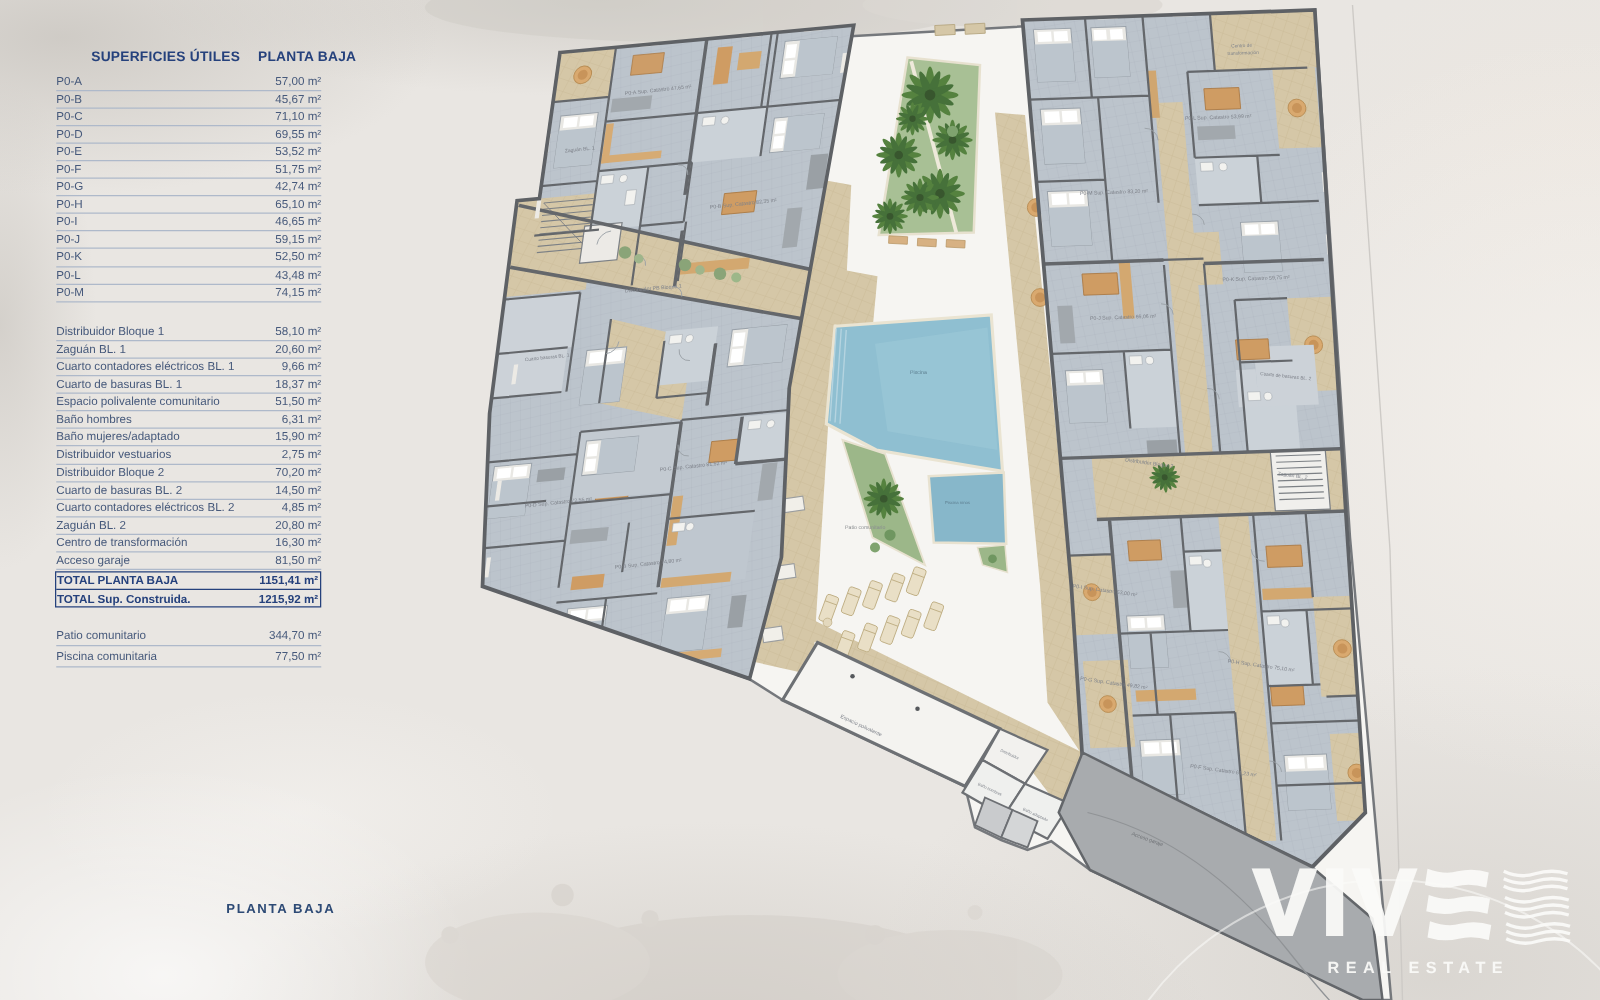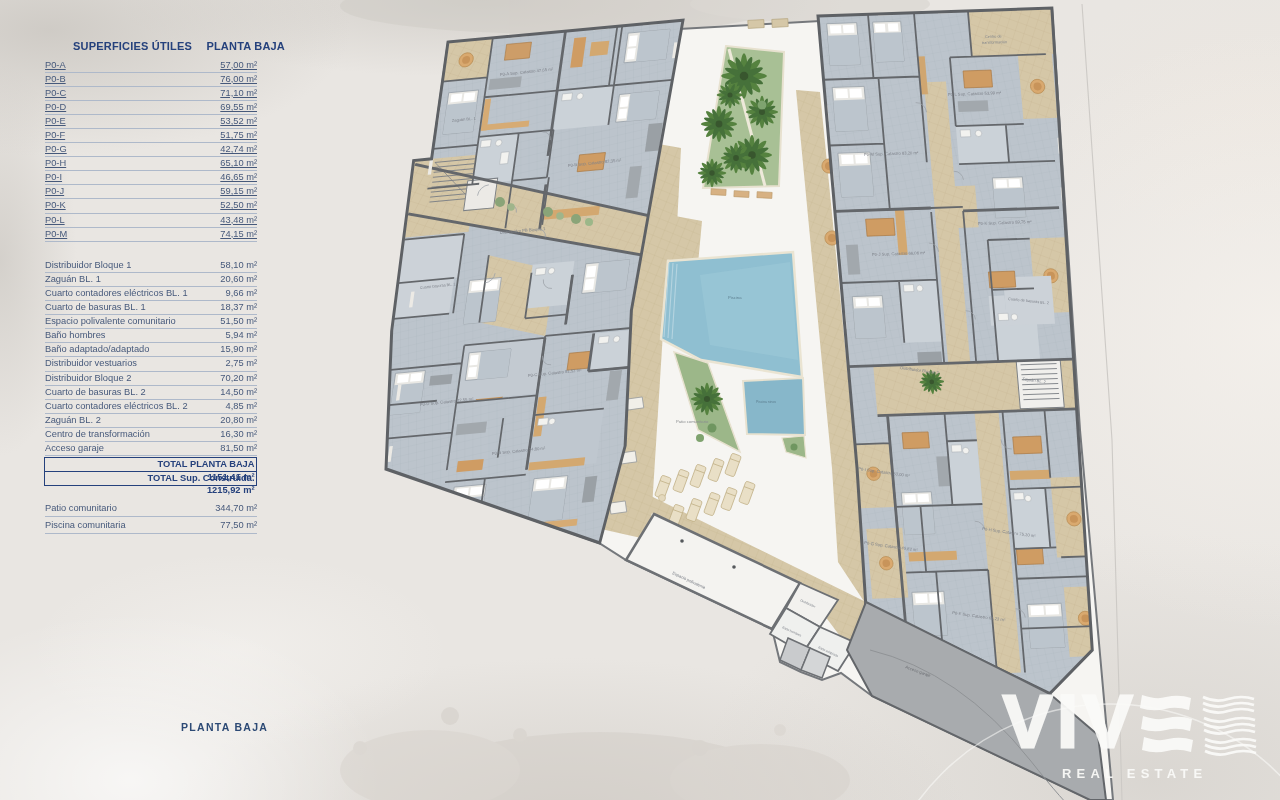--- a/index.html
+++ b/index.html
@@ -13,24 +13,24 @@
       radial-gradient(ellipse 300px 140px at 240px 650px, rgba(248,246,243,.5), rgba(248,246,243,0) 70%),
       radial-gradient(ellipse 560px 240px at 570px 830px, rgba(198,193,186,.55), rgba(198,193,186,0) 72%),
       radial-gradient(ellipse 480px 420px at 1280px 330px, rgba(247,243,238,.7), rgba(247,243,238,0) 72%),
       radial-gradient(ellipse 600px 330px at 1150px 780px, rgba(203,199,193,.5), rgba(203,199,193,0) 75%),
       radial-gradient(ellipse 320px 200px at 1260px 110px, rgba(238,231,223,.55), rgba(238,231,223,0) 70%),
       #e9e6e2;}
   .tbl{position:absolute;left:45px;top:40px;width:212px;color:#46597b;}
   .hdr{position:absolute;top:0;left:0;width:212px;font-size:11px;font-weight:bold;color:#25417c;letter-spacing:.2px;white-space:nowrap;margin-left:28px;}
   .row{display:flex;justify-content:space-between;align-items:flex-end;border-bottom:1px solid #aeb9ca;font-size:9.3px;line-height:13.1px;height:14.1px;box-sizing:border-box;white-space:nowrap;}
   .row span:last-child{text-align:left;}
-  .sec1{position:absolute;top:18.5px;left:0;width:212px;text-decoration:underline;}
+  .sec1{position:absolute;top:18.5px;left:0;width:212px;}
   .sec2{position:absolute;top:218.8px;left:0;width:212px;}
   .tot{position:absolute;top:417px;left:-1.5px;width:213px;border:1.2px solid #25417c;box-sizing:border-box;}
-  .tot .row{font-weight:bold;color:#25417c;height:13.5px;line-height:12.5px;border-bottom:1.1px solid #25417c;padding:0 1px;flex-direction:column;}
+  .tot .row{font-weight:bold;color:#25417c;height:13.5px;line-height:12.5px;border-bottom:1.1px solid #25417c;padding:0 1px;}
   .tot .row:last-child{border-bottom:none;}
   .sec3{position:absolute;top:460.7px;left:0;width:212px;}
   .sec3 .row{height:16.8px;line-height:15.4px;}
   .title{position:absolute;left:181px;top:721px;font-size:10.5px;font-weight:bold;color:#2d4a75;letter-spacing:1.3px;}
   svg{position:absolute;left:0;top:0;}
   svg text{font-family:"Liberation Sans",sans-serif;}
 </style>
 </head>
 <body>
 
@@ -38,21 +38,21 @@
 
 <div class="tbl">
   <div class="hdr"><span>SUPERFICIES ÚTILES</span><span style="position:absolute;right:0;">PLANTA BAJA</span></div>
   <div class="sec1">
     <div class="row">
         <span>P0-A</span>
         <span>57,00 m²</span>
       </div>
     <div class="row">
         <span>P0-B</span>
-        <span>76,00 m²</span>
+        <span>45,67 m²</span>
       </div>
     <div class="row">
         <span>P0-C</span>
         <span>71,10 m²</span>
       </div>
     <div class="row">
         <span>P0-D</span>
         <span>69,55 m²</span>
       </div>
     <div class="row">
@@ -108,24 +108,24 @@
     <div class="row">
         <span>Cuarto de basuras BL. 1</span>
         <span>18,37 m²</span>
       </div>
     <div class="row">
         <span>Espacio polivalente comunitario</span>
         <span>51,50 m²</span>
       </div>
     <div class="row">
         <span>Baño hombres</span>
-        <span>5,94 m²</span>
-      </div>
-    <div class="row">
-        <span>Baño adaptado/adaptado</span>
+        <span>6,31 m²</span>
+      </div>
+    <div class="row">
+        <span>Baño mujeres/adaptado</span>
         <span>15,90 m²</span>
       </div>
     <div class="row">
         <span>Distribuidor vestuarios</span>
         <span>2,75 m²</span>
       </div>
     <div class="row">
         <span>Distribuidor Bloque 2</span>
         <span>70,20 m²</span>
       </div>

